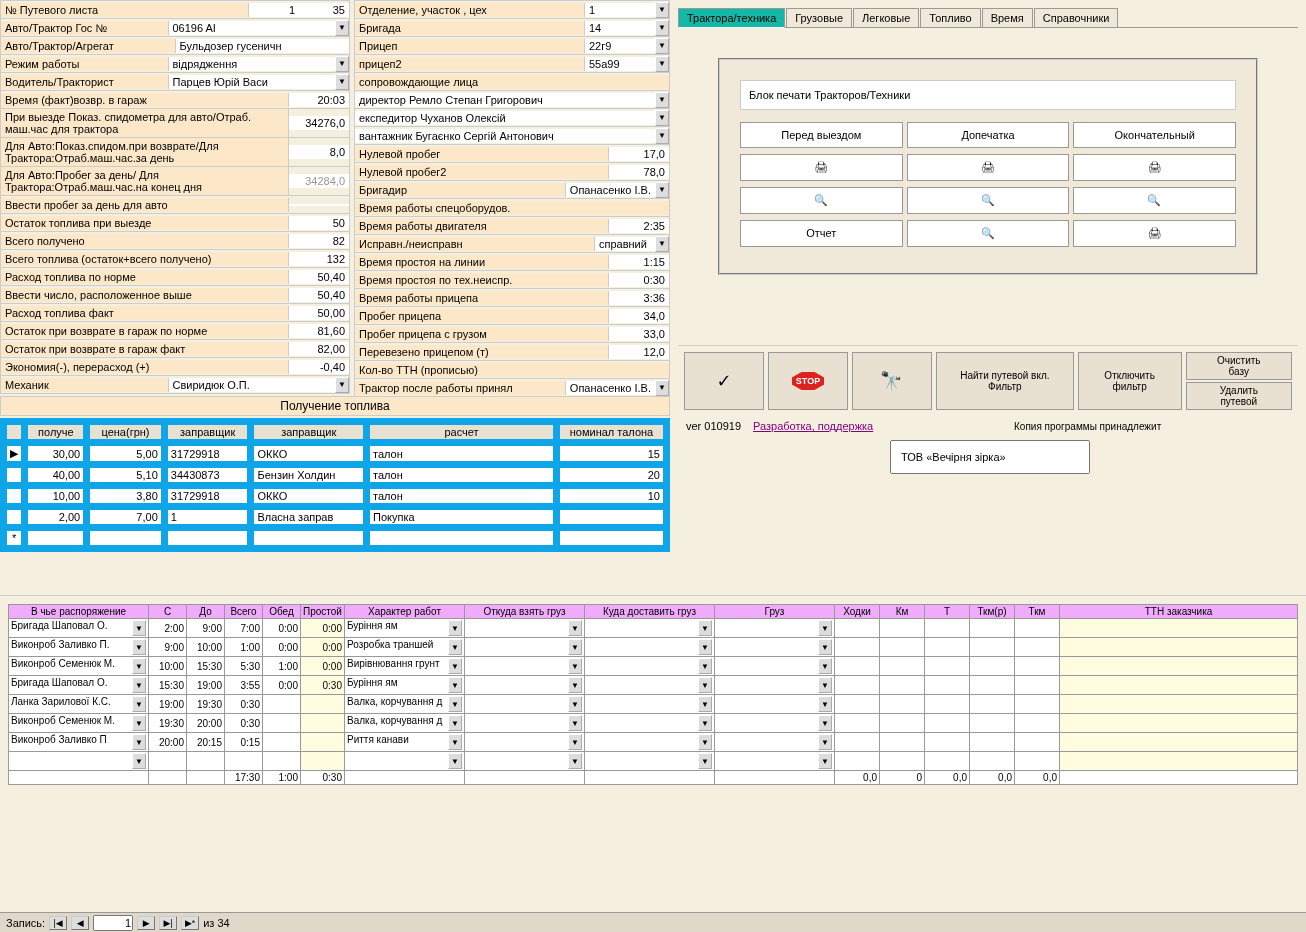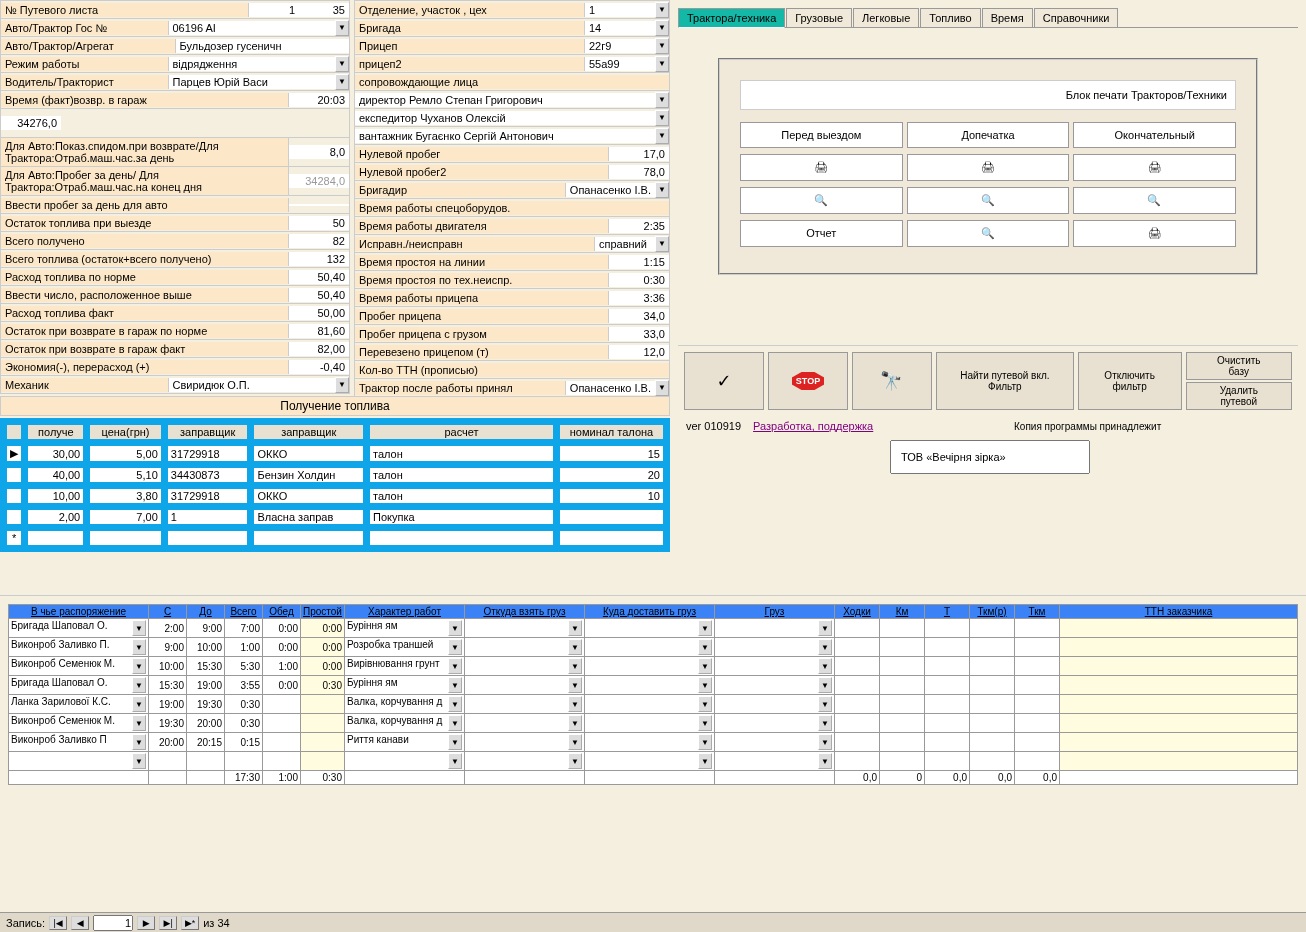--- a/index.html
+++ b/index.html
@@ -23,34 +23,34 @@
 .section-hdr { background: #fce8c8; text-align: center; padding: 2px; border: 1px solid #ccc; font-size: 12px; }
 .fuel-table { border-collapse: collapse; width: 100%; margin-top: 2px; }
 .fuel-table th, .fuel-table td { border: 7px solid #0ea5e9; padding: 1px 3px; font-size: 11px; background: #fff; }
 .fuel-table th { background: #e8e0d0; font-weight: normal; }
 .fuel-table td.num { text-align: right; }
 .rowmark { width: 16px; background: #e8e0d0; text-align: center; }
 .tabs { display: flex; border-bottom: 1px solid #999; }
 .tab { padding: 3px 8px; border: 1px solid #999; border-bottom: none; background: #f0e8d8; margin-right: 1px; cursor: pointer; }
 .tab.active { background: #14b8a6; border-bottom: 1px solid #fff; margin-bottom: -1px; }
 .print-panel { border: 2px groove #ccc; margin: 30px 40px; padding: 20px; background: #f0e8d8; }
-.print-title { text-align: right; padding: 8px; border: 1px solid #ccc; background: #fff; margin-bottom: 12px; }
+.print-title { text-align: left; padding: 8px; border: 1px solid #ccc; background: #fff; margin-bottom: 12px; }
 .print-row { display: flex; gap: 4px; margin-bottom: 6px; }
 .print-cell { flex: 1; border: 1px solid #999; background: #fff; text-align: center; padding: 6px; cursor: pointer; }
 .toolbar { display: flex; gap: 4px; padding: 6px; border-top: 1px solid #ccc; }
 .tb-btn { border: 1px solid #999; background: #e8e0d0; padding: 6px 12px; min-width: 80px; text-align: center; cursor: pointer; display: flex; align-items: center; justify-content: center; font-size: 10px; }
 .tb-btn.big { font-size: 18px; }
 .ver-row { display: flex; align-items: center; gap: 12px; padding: 4px 8px; font-size: 11px; }
 .ver-row a { color: #800080; }
 .ver-row input { flex: 1; max-width: 200px; font-size: 11px; padding: 9px; }
 .ver-row .copy-lbl { flex: 1; text-align: center; font-size: 10px; }
 .lower { padding: 8px; border-top: 1px solid #ccc; }
 .work-table { border-collapse: collapse; width: 100%; }
 .work-table th, .work-table td { border: 1px solid #999; padding: 1px 2px; font-size: 10px; background: #fff; }
-.work-table th { background: #3b82f6; font-weight: normal; text-decoration: underline; }
+.work-table th { background: #f0abfc; font-weight: normal; }
 .work-table td.num { text-align: right; }
 .work-table td.yel { background: #fffce0; }
 .sel { display: flex; }
 .sel span { flex: 1; overflow: hidden; white-space: nowrap; }
 .sel .dd { flex: none; }
 .statusbar { position: absolute; bottom: 0; left: 0; right: 0; height: 20px; background: #e0d8c8; border-top: 1px solid #999; display: flex; align-items: center; padding: 0 6px; gap: 4px; font-size: 11px; }
 .nav-btn { border: 1px outset #ccc; background: #ddd; width: 18px; height: 14px; font-size: 9px; display: flex; align-items: center; justify-content: center; cursor: pointer; }
 .nav-input { width: 40px; text-align: right; font-size: 11px; }
 .small-stack { display: flex; flex-direction: column; gap: 2px; }
 .small-stack .tb-btn { padding: 2px 20px; min-width: 100px; }
@@ -87,20 +87,21 @@
           <div class="row">
               <div class="lbl">Водитель/Тракторист</div>
               <div class="val left wide">Парцев Юрій Васи</div>
               <div class="dd">▼</div>
             </div>
           <div class="row">
               <div class="lbl">Время (факт)возвр. в гараж</div>
               <div class="val">20:03</div>
             </div>
           <div class="row tall">
+              <div class="lbl tall">При выезде Показ. спидометра для авто/Отраб. маш.час для трактора</div>
               <div class="val">34276,0</div>
             </div>
           <div class="row tall">
               <div class="lbl tall">Для Авто:Показ.спидом.при возврате/Для Трактора:Отраб.маш.час.за день</div>
               <div class="val">8,0</div>
             </div>
           <div class="row tall">
               <div class="lbl tall">Для Авто:Пробег за день/ Для Трактора:Отраб.маш.час.на конец дня</div>
               <div class="val gray">34284,0</div>
             </div>

